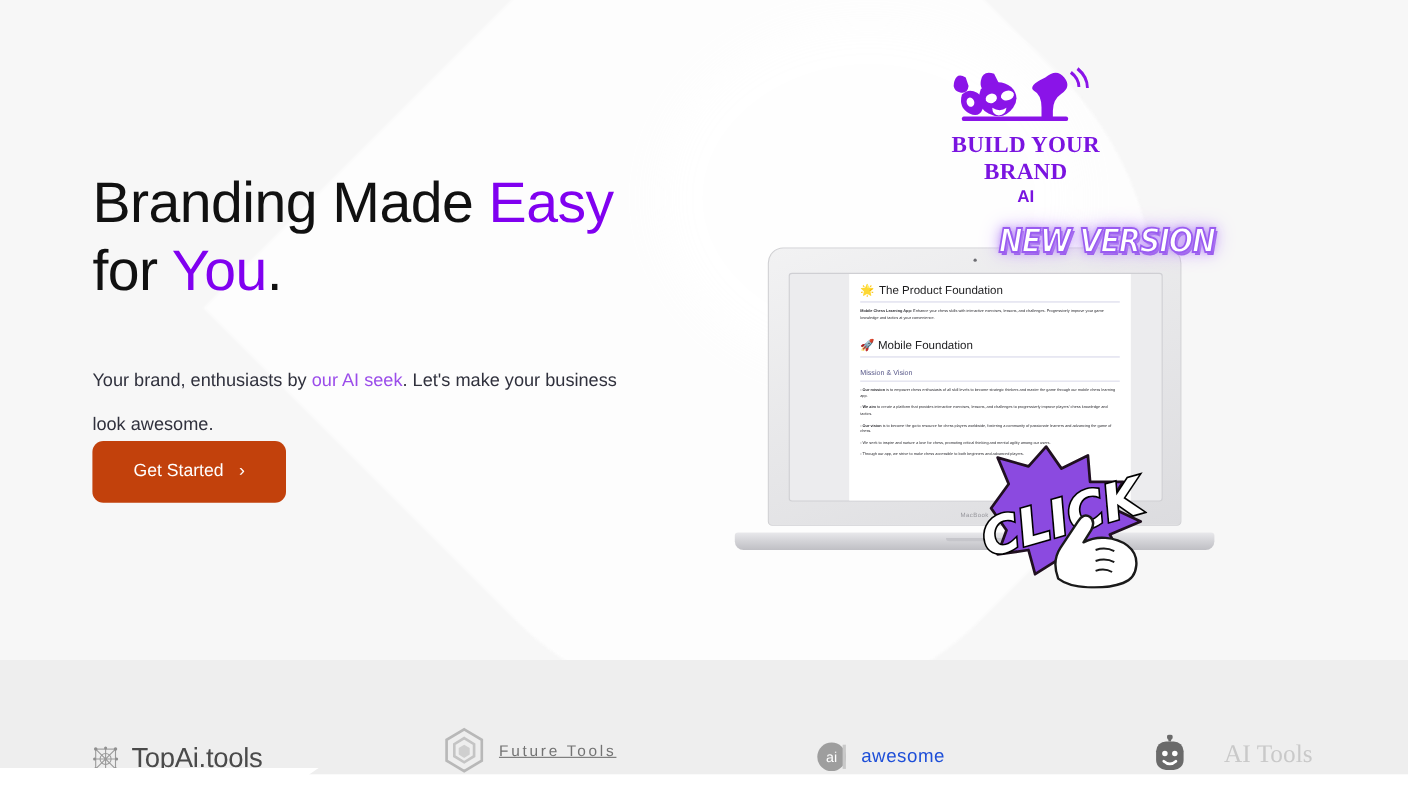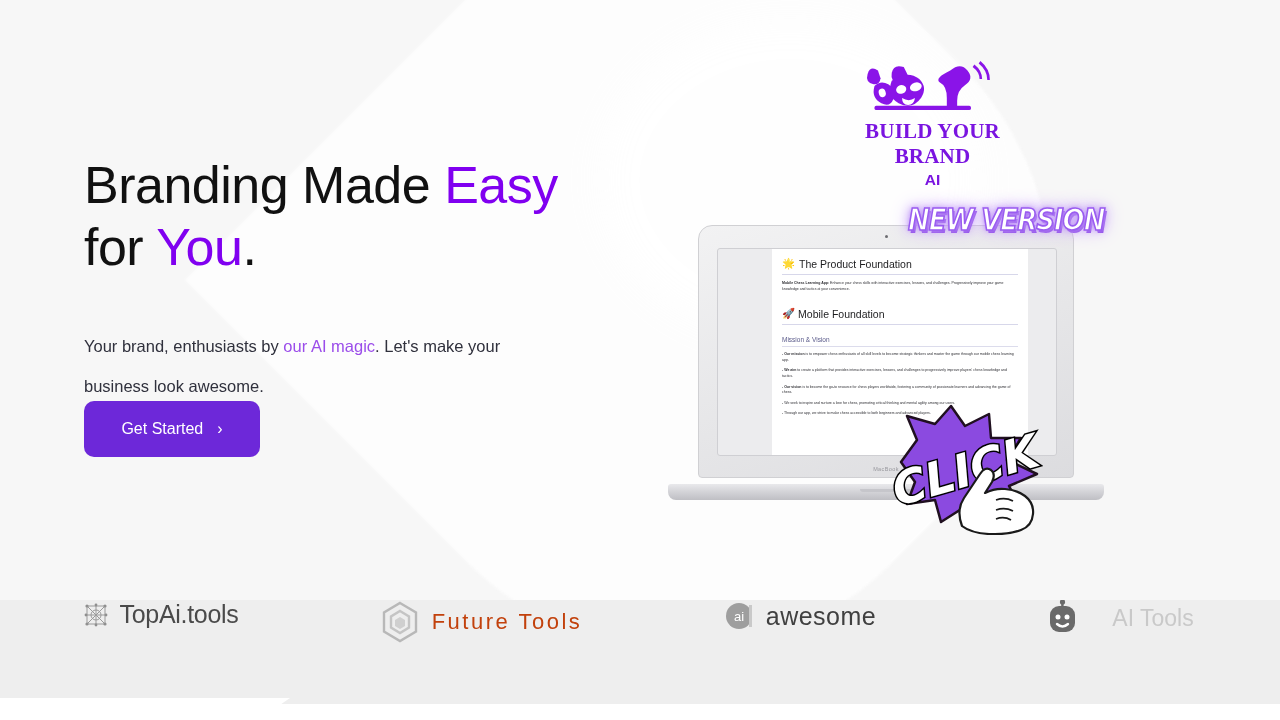--- a/index.html
+++ b/index.html
@@ -61,21 +61,21 @@
     line-height: 40px;
     color: #30313d;
     max-width: 480px;
   }
   .sub-link { color: #9b4dea; }
 
   .cta {
     position: absolute;
     left: 84px; top: 401px;
     width: 176px; height: 56px;
-    background: #6d28d9;
+    background: #c2410c;
     border: none;
     border-radius: 10px;
     color: #ffffff;
     font-size: 16px;
     font-family: "Liberation Sans", sans-serif;
     display: flex;
     align-items: center;
     justify-content: center;
     gap: 14px;
     cursor: pointer;
@@ -228,34 +228,34 @@
   .burst { position: absolute; left: 893px; top: 404px; width: 150px; height: 120px; z-index: 10; }
   .hand  { position: absolute; left: 948px; top: 440px; width: 95px; height: 95px; z-index: 11; }
 
   
   .logos {
     position: absolute;
     left: 0; top: 600px;
     width: 1280px; height: 104px;
     background: #eeeeee;
     display: flex;
-    align-items: flex-start;
+    align-items: flex-end;
     z-index: 7;
   }
   .logo-slot {
     flex: 1;
     display: flex;
     align-items: center;
     justify-content: center;
     gap: 10px;
   }
   .logo-txt { color: #b4b4b4; font-size: 23px; }
   .logo-txt.dark { color: #4a4a4a; font-size: 25px; letter-spacing: -.3px; }
-  .logo-txt.fut { color: #c2410c; font-size: 22px; letter-spacing: 2.5px; }
-  .logo-txt.awe { color: #404040; font-size: 25px; letter-spacing: .5px; }
+  .logo-txt.fut { color: #737373; font-size: 14px; letter-spacing: 2.5px; text-decoration: underline; }
+  .logo-txt.awe { color: #1d4ed8; font-size: 17px; letter-spacing: .5px; }
   .logo-txt.ait { color: #c9c9c9; font-size: 23px; }
 
   .footer-white {
     position: absolute;
     left: 0; top: 704px;
     width: 1280px; height: 16px;
     background: #ffffff;
     z-index: 8;
   }
   .footer-notch {
@@ -271,21 +271,21 @@
 <body>
 
 <div id="page">
 
   <div class="bg-blob"></div>
   <div class="bg-blob2"></div>
 
   <div class="hero">
     <h1 class="headline"><span>Branding Made </span><span class="accent">Easy</span><br><span>for </span><span class="accent">You</span><span>.</span></h1>
 
-    <p class="subhead"><span>Your brand, enthusiasts by </span><span class="sub-link">our AI magic</span><span>. Let's make your business look awesome.</span></p>
+    <p class="subhead"><span>Your brand, enthusiasts by </span><span class="sub-link">our AI seek</span><span>. Let's make your business look awesome.</span></p>
   </div>
 
   <button class="cta">
     <span>Get Started</span>
     <span class="chev">›</span>
   </button>
 
   <div class="brand">
     <svg class="brand-mark" viewBox="0 0 170 72">
       <g fill="#8a14e8">
@@ -397,21 +397,21 @@
 
     <div class="logo-slot">
       <svg width="32" height="32" viewBox="0 0 32 32">
         <circle cx="15" cy="16" r="13" fill="#9e9e9e"></circle>
         <rect x="25" y="5" width="3" height="22" fill="#c9c9c9"></rect>
         <text x="15" y="21" text-anchor="middle" font-family="Liberation Sans, sans-serif" font-size="13" fill="#ffffff">ai</text>
       </svg>
       <span class="logo-txt awe">awesome</span>
     </div>
 
-    <div class="logo-slot" style="gap:32px;">
+    <div class="logo-slot" style="gap:32px;font-family:Liberation Serif, serif;">
       <svg width="34" height="36" viewBox="0 0 34 36">
         <rect x="15.2" y="0" width="2.4" height="6" fill="#6a6a6a"></rect>
         <circle cx="16.5" cy="2" r="2.6" fill="#6a6a6a"></circle>
         <rect x="4" y="6" width="25" height="26" rx="9" fill="#6a6a6a"></rect>
         <circle cx="12" cy="17" r="2.5" fill="#ffffff"></circle>
         <circle cx="21" cy="17" r="2.5" fill="#ffffff"></circle>
         <path d="M11 24 q5.5 5 11 0" fill="none" stroke="#ffffff" stroke-width="2.4" stroke-linecap="round"></path>
       </svg>
       <span class="logo-txt ait">AI Tools</span>
     </div>

